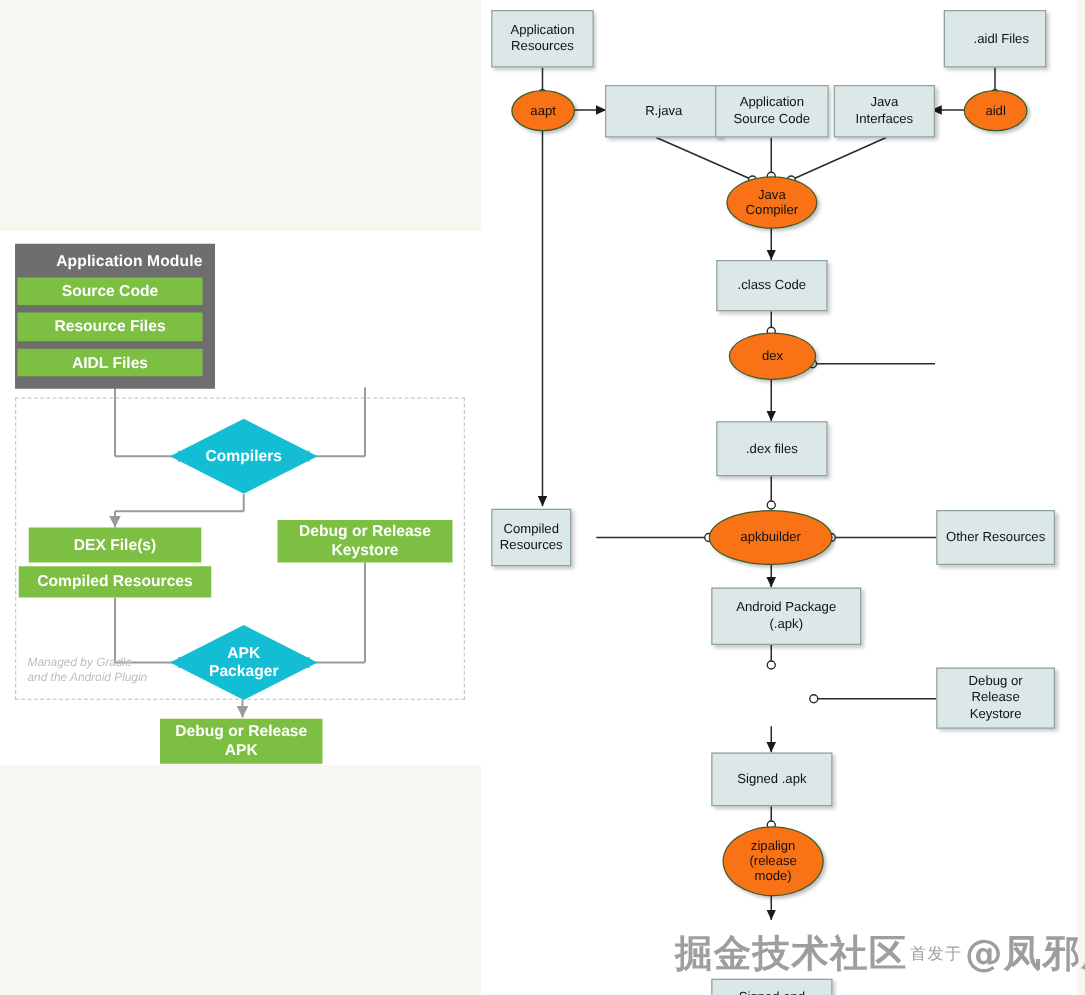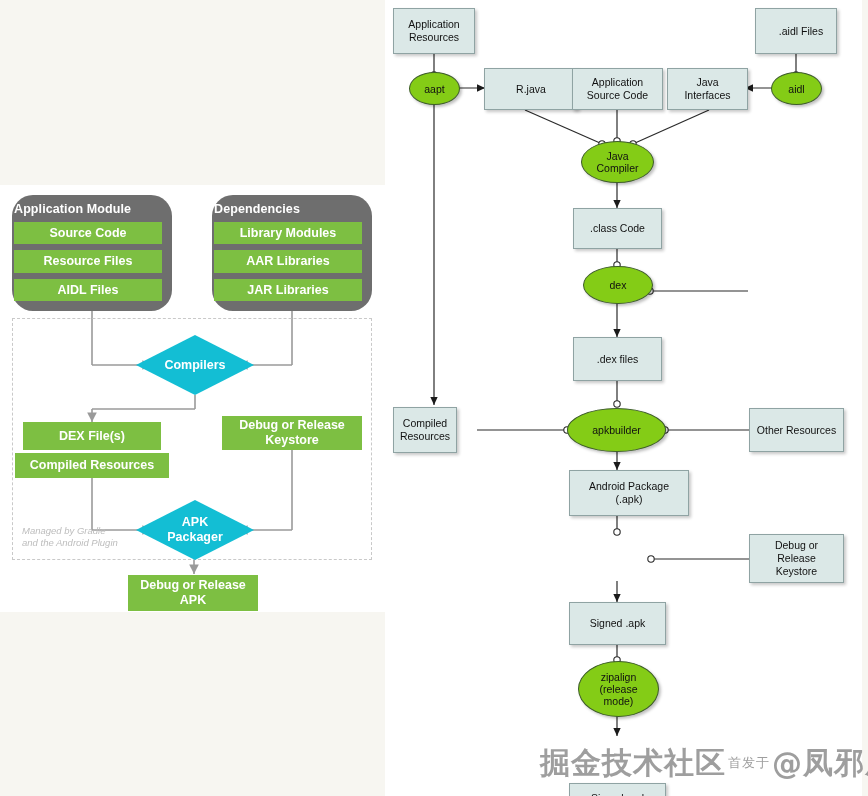--- a/index.html
+++ b/index.html
@@ -20,22 +20,22 @@
   }
   #left-white{
     position:absolute;left:0;top:185px;width:385px;height:427px;
     background:#ffffff;
   }
   #left-canvas{
     position:absolute;left:0;top:185px;width:385px;height:427px;
   }
   .grp{
     position:absolute;background:#6e6e6e;
-    display:flex;flex-direction:column;align-items:flex-start;
-    padding:6px 10px 10px 2px;box-sizing:border-box;border-radius:21px;
+    display:flex;flex-direction:column;align-items:flex-end;
+    padding:6px 10px 10px 2px;box-sizing:border-box;
   }
   .grp-title{
     color:#ffffff;font-size:12.5px;font-weight:bold;
     letter-spacing:.1px;margin:1px 0 6px 0;white-space:nowrap;
   }
   .gbox{
     width:100%;height:24px;background:#7dbf42;color:#ffffff;
     font-size:12.5px;font-weight:bold;display:flex;align-items:center;
     justify-content:center;margin-bottom:6px;white-space:nowrap;
   }
@@ -78,21 +78,21 @@
   #right-canvas{position:absolute;left:385px;top:0;width:483px;height:796px;}
 
   .rbox{
     position:absolute;background:#dbe8e7;border:1px solid #8fa3a3;
     box-shadow:2px 2px 3px rgba(0,0,0,.22);
     display:flex;align-items:center;justify-content:center;
     text-align:center;color:#111;font-size:10.5px;line-height:13px;
     box-sizing:border-box;padding:2px;
   }
   .rell{
-    position:absolute;background:#84cc16;border:1px solid #3d5c2a;
+    position:absolute;background:#f97316;border:1px solid #3d5c2a;
     border-radius:50%;
     box-shadow:2px 2px 3px rgba(0,0,0,.25);
     display:flex;align-items:center;justify-content:center;
     text-align:center;color:#111;font-size:10.5px;line-height:12px;
     box-sizing:border-box;padding:1px;
   }
 
   
   #watermark{
     position:absolute;left:540px;top:735px;width:328px;height:56px;
@@ -140,26 +140,20 @@
         <path d="M194,375 L194,389" stroke="#9a9a9a" stroke-width="1.6" fill="none" marker-end="url(#larrow)"></path>
       </svg>
 
       <div class="grp" style="left:12px;top:10px;width:160px;height:116px;">
         <div class="grp-title">Application Module</div>
         <div class="gbox">Source Code</div>
         <div class="gbox">Resource Files</div>
         <div class="gbox">AIDL Files</div>
       </div>
 
-      <div class="grp" style="left:212px;top:10px;width:160px;height:116px;">
-        <div class="grp-title">Dependencies</div>
-        <div class="gbox">Library Modules</div>
-        <div class="gbox">AAR Libraries</div>
-        <div class="gbox">JAR Libraries</div>
-      </div>
 
       <div class="dashed-region" style="left:12px;top:133px;width:360px;height:242px;"></div>
 
       <div class="managed-note" style="left:22px;top:340px;width:160px;">Managed by Gradle
 and the Android Plugin</div>
 
       <div class="diamond-wrap" style="left:136px;top:150px;width:118px;height:60px;">
         <div class="dshape"></div>
         <div class="dlabel">Compilers</div>
       </div>

